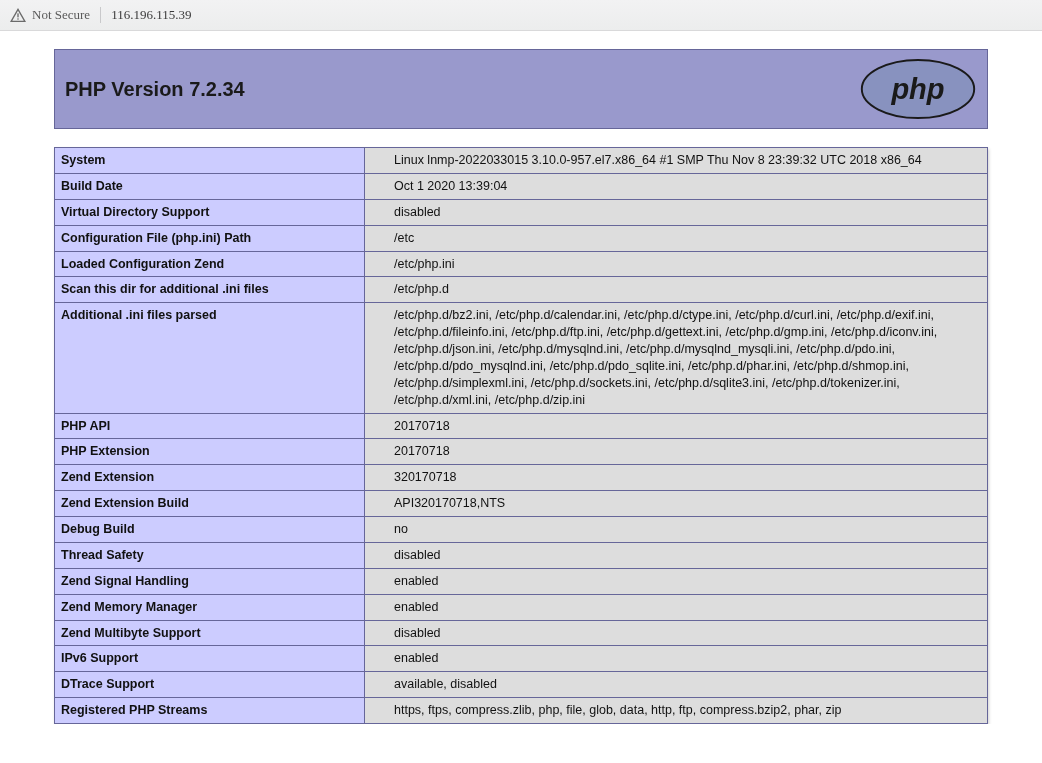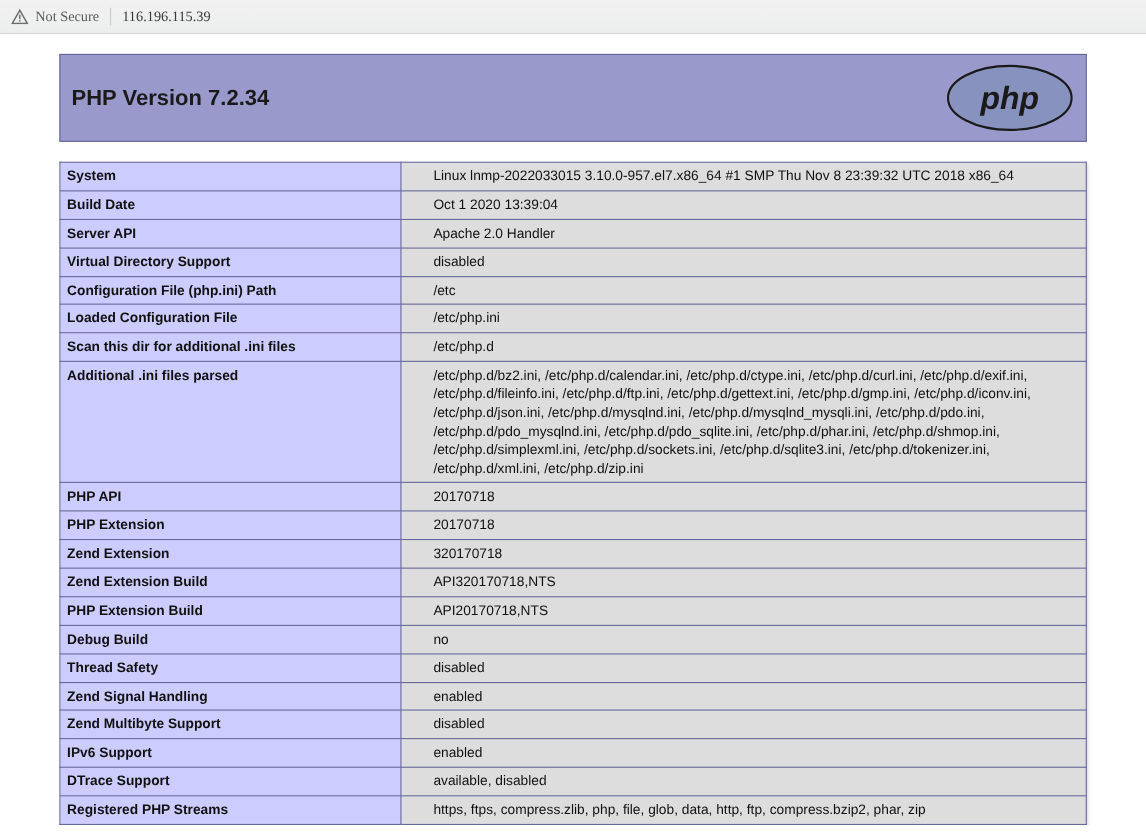--- a/index.html
+++ b/index.html
@@ -120,33 +120,29 @@
     <tbody id="info-body">
         <tr>
           <td class="k">System</td>
           <td class="v">Linux lnmp-2022033015 3.10.0-957.el7.x86_64 #1 SMP Thu Nov 8 23:39:32 UTC 2018 x86_64</td>
         </tr>
         <tr>
           <td class="k">Build Date</td>
           <td class="v">Oct 1 2020 13:39:04</td>
         </tr>
         <tr>
-          <td class="k">Server API</td>
-          <td class="v">Apache 2.0 Handler</td>
-        </tr>
-        <tr>
           <td class="k">Virtual Directory Support</td>
           <td class="v">disabled</td>
         </tr>
         <tr>
           <td class="k">Configuration File (php.ini) Path</td>
           <td class="v">/etc</td>
         </tr>
         <tr>
-          <td class="k">Loaded Configuration File</td>
+          <td class="k">Loaded Configuration Zend</td>
           <td class="v">/etc/php.ini</td>
         </tr>
         <tr>
           <td class="k">Scan this dir for additional .ini files</td>
           <td class="v">/etc/php.d</td>
         </tr>
         <tr>
           <td class="k">Additional .ini files parsed</td>
           <td class="v">/etc/php.d/bz2.ini, /etc/php.d/calendar.ini, /etc/php.d/ctype.ini, /etc/php.d/curl.ini, /etc/php.d/exif.ini, /etc/php.d/fileinfo.ini, /etc/php.d/ftp.ini, /etc/php.d/gettext.ini, /etc/php.d/gmp.ini, /etc/php.d/iconv.ini, /etc/php.d/json.ini, /etc/php.d/mysqlnd.ini, /etc/php.d/mysqlnd_mysqli.ini, /etc/php.d/pdo.ini, /etc/php.d/pdo_mysqlnd.ini, /etc/php.d/pdo_sqlite.ini, /etc/php.d/phar.ini, /etc/php.d/shmop.ini, /etc/php.d/simplexml.ini, /etc/php.d/sockets.ini, /etc/php.d/sqlite3.ini, /etc/php.d/tokenizer.ini, /etc/php.d/xml.ini, /etc/php.d/zip.ini</td>
         </tr>
@@ -160,36 +156,36 @@
         </tr>
         <tr>
           <td class="k">Zend Extension</td>
           <td class="v">320170718</td>
         </tr>
         <tr>
           <td class="k">Zend Extension Build</td>
           <td class="v">API320170718,NTS</td>
         </tr>
         <tr>
-          <td class="k">PHP Extension Build</td>
-          <td class="v">API20170718,NTS</td>
-        </tr>
-        <tr>
           <td class="k">Debug Build</td>
           <td class="v">no</td>
         </tr>
         <tr>
           <td class="k">Thread Safety</td>
           <td class="v">disabled</td>
         </tr>
         <tr>
           <td class="k">Zend Signal Handling</td>
           <td class="v">enabled</td>
         </tr>
         <tr>
+          <td class="k">Zend Memory Manager</td>
+          <td class="v">enabled</td>
+        </tr>
+        <tr>
           <td class="k">Zend Multibyte Support</td>
           <td class="v">disabled</td>
         </tr>
         <tr>
           <td class="k">IPv6 Support</td>
           <td class="v">enabled</td>
         </tr>
         <tr>
           <td class="k">DTrace Support</td>
           <td class="v">available, disabled</td>

